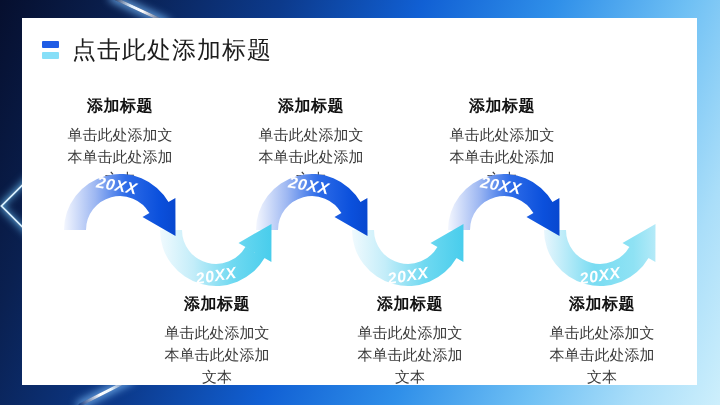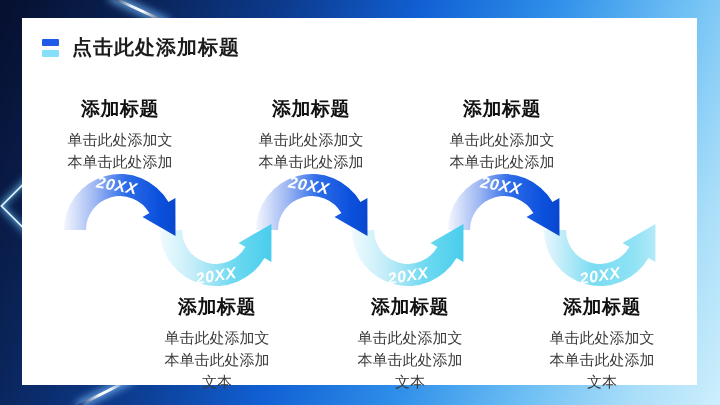--- a/index.html
+++ b/index.html
@@ -26,24 +26,24 @@
     box-shadow:0 0 10px rgba(110,200,255,.95), inset 0 0 8px rgba(110,200,255,.8);
   }
   
   .panel{position:absolute;z-index:2;left:22px;top:18px;width:675px;height:367px;background:#ffffff;}
   
   .title-row{position:absolute;left:20px;top:16px;display:flex;align-items:center;gap:13px;}
   .title-icon{display:flex;flex-direction:column;gap:4px;}
   .title-icon .bar{width:17px;height:7px;border-radius:1px;display:block;}
   .bar1{background:#1f5ce5;}
   .bar2{background:#86dff8;}
-  .slide-title{margin:0;font-size:20px;font-weight:700;color:#1c1c1c;letter-spacing:1px;}
+  .slide-title{margin:0;font-size:24px;font-weight:400;color:#1c1c1c;letter-spacing:1px;}
   
   .col{position:absolute;width:150px;text-align:center;}
-  .col h2{margin:0 0 7px 0;font-size:19px;font-weight:800;color:#111111;letter-spacing:.5px;}
+  .col h2{margin:0 0 7px 0;font-size:16px;font-weight:800;color:#111111;letter-spacing:.5px;}
   .col p{margin:0 auto;width:112px;font-size:15px;line-height:1.45;color:#3a3a3a;}
   .col-t1{left:23px;top:78px;}
   .col-t2{left:214px;top:78px;}
   .col-t3{left:405px;top:78px;}
   .col-b1{left:120px;top:276px;}
   .col-b2{left:313px;top:276px;}
   .col-b3{left:505px;top:276px;}
   
   .wave{position:absolute;left:36px;top:140px;width:622px;height:140px;}
   .yr{font-size:16px;font-weight:700;font-style:italic;fill:#ffffff;letter-spacing:.5px;}

